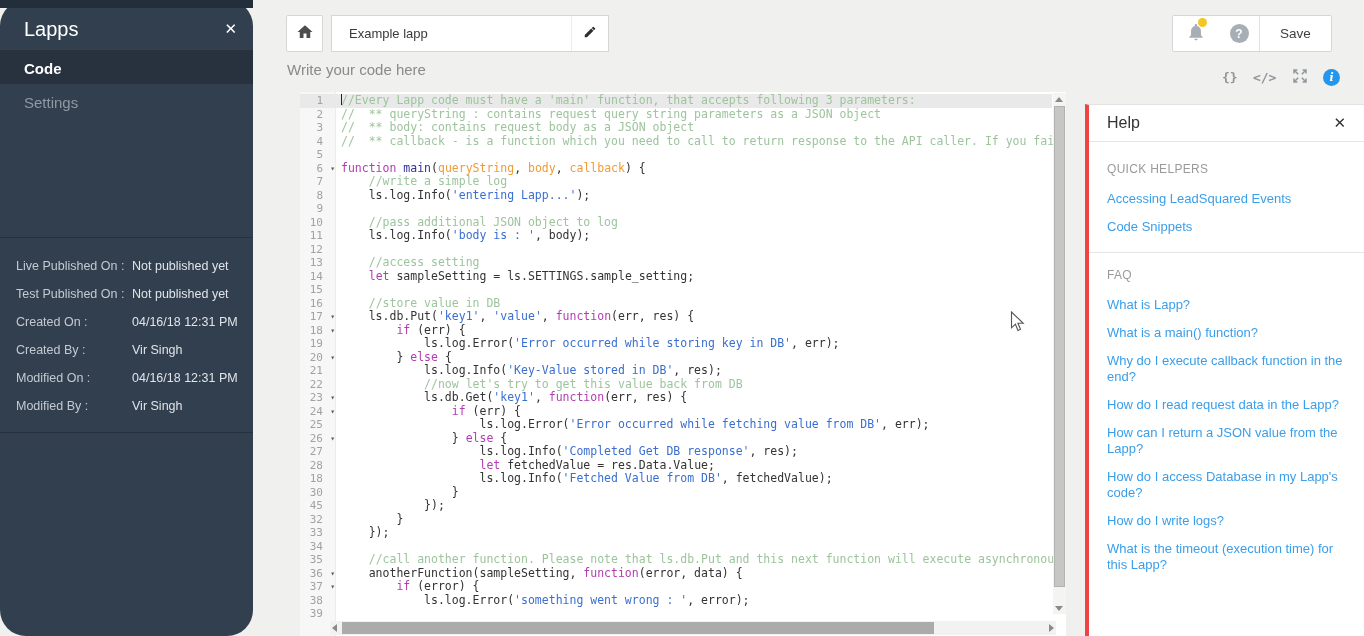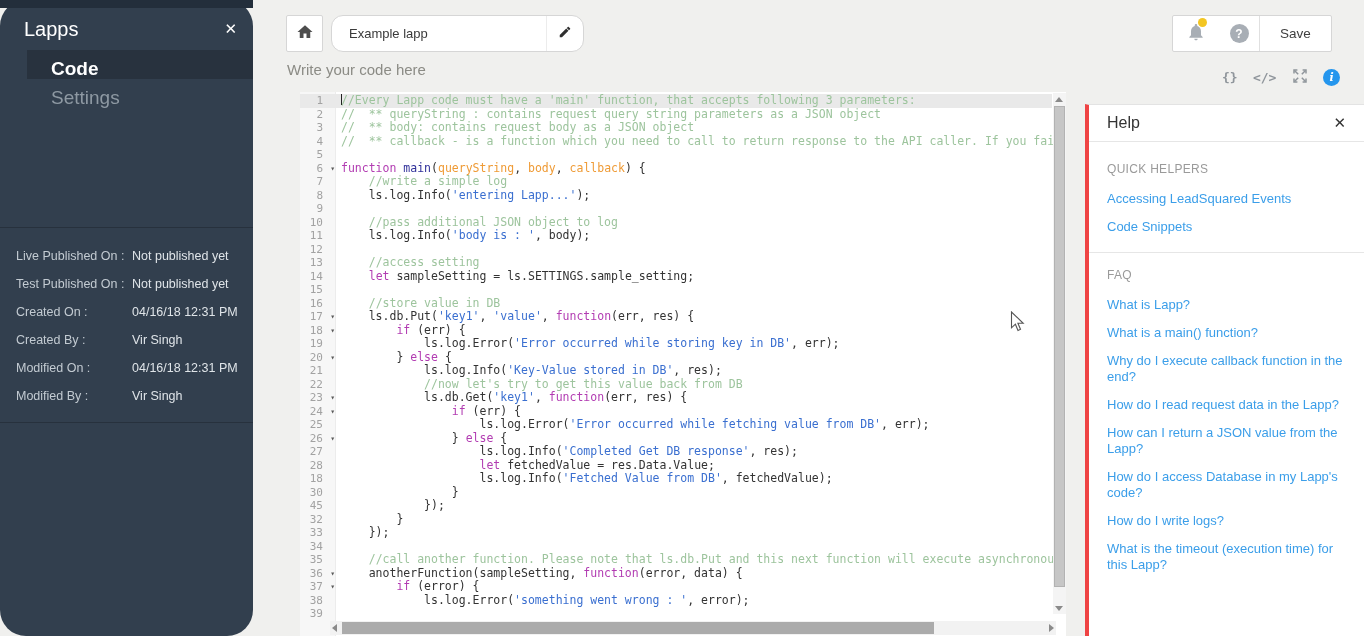--- a/index.html
+++ b/index.html
@@ -6,32 +6,32 @@
   html,body { width:1364px; height:636px; overflow:hidden; }
   body { font-family:"Liberation Sans", sans-serif; }
   .app { position:relative; width:1364px; height:636px; background:#f0f0ee; overflow:hidden; }
 
   
   .sidebar { position:absolute; left:0; top:0; width:253px; height:636px; background:#323f4e;border-radius:26px; }
   .sb-strip { height:8px; background:#232e3b; }
   .sb-header { height:42px; display:flex; align-items:center; padding:0 16px 0 24px; }
   .sb-title { flex:1; font-size:20px; color:#ffffff; }
   .sb-close { color:#ffffff; font-size:15px; cursor:pointer; }
-  .sb-nav-item { height:29px; line-height:38px; padding-left:24px; font-size:19px; color:#8e99a3; cursor:pointer;margin-left:27px; }
+  .sb-nav-item { height:34px; line-height:38px; padding-left:24px; font-size:15px; color:#8e99a3; cursor:pointer; }
   .sb-nav-item.active { background:#28323e; color:#ffffff; font-weight:bold; }
   .sb-div { border-top:1px solid #27313d; }
   .sb-div.first { margin-top:119px; }
   .sb-meta { padding:14px 0 12px; }
   .meta-row { display:flex; height:28px; align-items:center; padding-left:16px; font-size:12.5px; }
   .meta-label { width:116px; color:#c3cbd2; }
   .meta-value { color:#dfe4e8; }
 
   
   .home-btn { position:absolute; left:286px; top:15px; width:37px; height:37px; background:#fff; border:1px solid #d6d6d6; border-radius:2px; display:flex; align-items:center; justify-content:center; cursor:pointer; }
-  .title-box { position:absolute; left:331px; top:15px; width:253px; height:37px; background:#fff; border:1px solid #d6d6d6; border-radius:12px; display:flex; align-items:center; }
+  .title-box { position:absolute; left:331px; top:15px; width:278px; height:37px; background:#fff; border:1px solid #d6d6d6; border-radius:0; display:flex; align-items:center; }
   .title-text { flex:1; padding-left:17px; font-size:13px; color:#3a3a3a; }
   .pencil-btn { width:37px; height:100%; border-left:1px solid #ececec; display:flex; align-items:center; justify-content:center; cursor:pointer; }
   .top-card { position:absolute; left:1172px; top:15px; width:160px; height:37px; background:#fff; border:1px solid #d6d6d6; border-radius:2px; display:flex; align-items:center; }
   .bell-wrap { width:46px; display:flex; justify-content:center; position:relative; cursor:pointer; }
   .bell-dot { position:absolute; top:-4px; right:12px; width:9px; height:9px; border-radius:50%; background:#f3c623; }
   .q-wrap { width:40px; display:flex; justify-content:center; cursor:pointer; }
   .q-circle { width:19px; height:19px; border-radius:50%; background:#a8aeb5; color:#fff; font-size:12px; font-weight:bold; display:flex; align-items:center; justify-content:center; }
   .card-div { width:1px; align-self:stretch; background:#e0e0e0; }
   .save-btn { flex:1; text-align:center; font-size:13.5px; color:#3f3f3f; cursor:pointer; }
 

